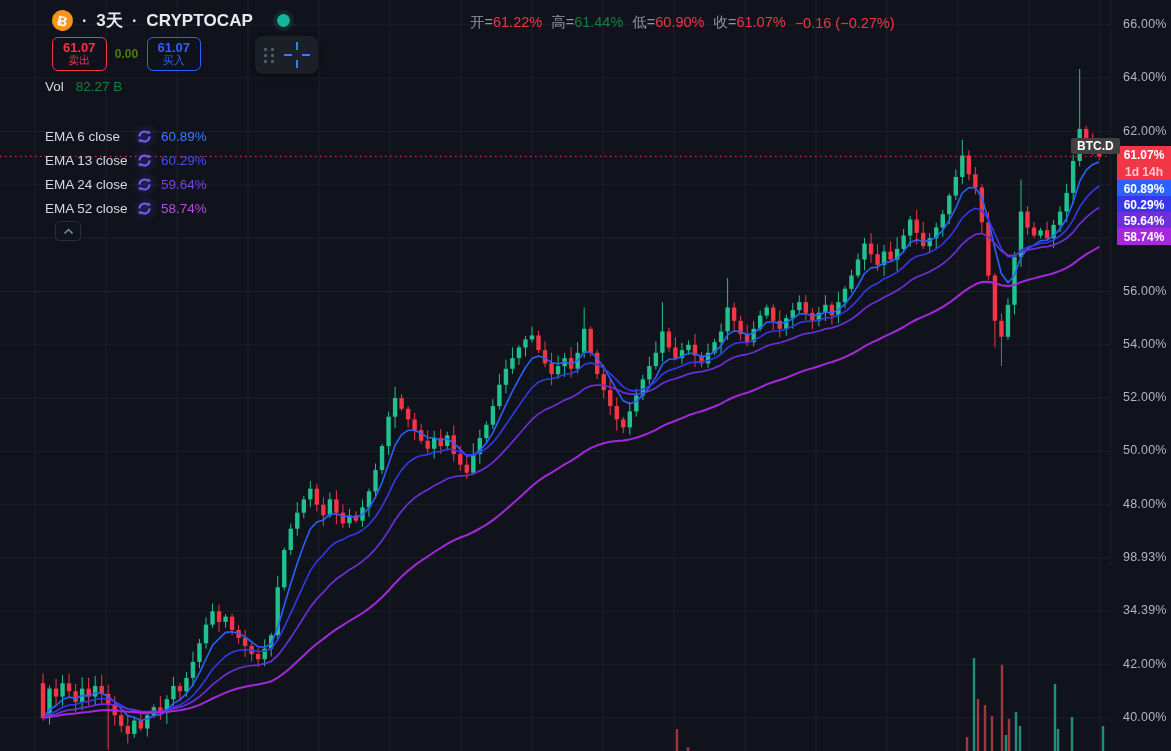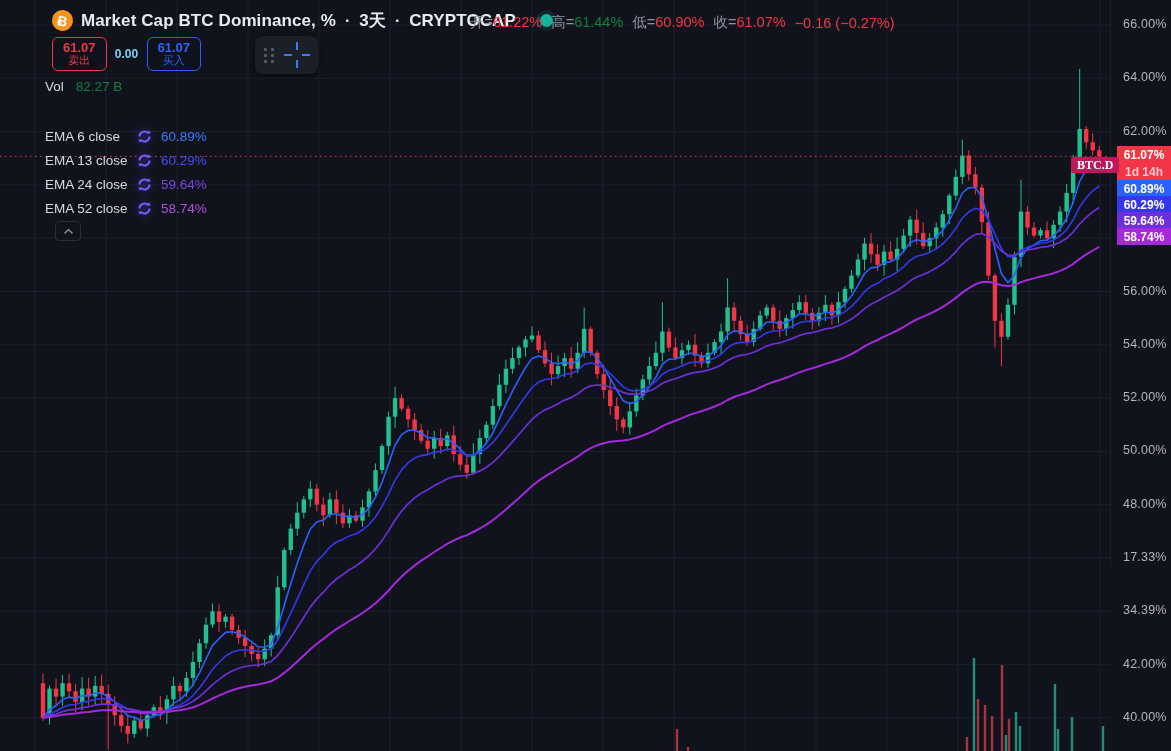--- a/index.html
+++ b/index.html
@@ -23,21 +23,21 @@
   .title-sep{color:#e8eaf0;font-size:16px;font-weight:700;margin:0 1px;}
   .status-dot{width:13px;height:13px;border-radius:50%;margin-left:16px;box-shadow:0 0 0 4px rgba(20,179,154,.12);}
   .ohlc-row{position:absolute;left:470px;top:13px;display:flex;align-items:center;gap:9px;font-size:14.5px;}
   .ohlc-label{color:#9194a1;}
   .ohlc-item b{font-weight:400;}
   .trade-row{position:absolute;left:52px;top:37px;display:flex;align-items:center;}
   .trade-btn{height:34px;border-radius:6px;background:rgba(16,19,27,.55);display:flex;flex-direction:column;
              align-items:center;justify-content:center;padding:0 10px;line-height:1.05;cursor:pointer;}
   .trade-btn .p{font-size:13px;font-weight:bold;}
   .trade-btn .l{font-size:11px;}
-  .spread{width:40px;text-align:center;font-size:12px;font-weight:bold;color:#7dd3fc;}
+  .spread{width:40px;text-align:center;font-size:12px;font-weight:bold;color:#4d7c0f;}
   .float-toolbar{position:absolute;left:255px;top:36px;width:63px;height:38px;background:#1b1f28;border-radius:8px;
                  box-shadow:0 2px 6px rgba(0,0,0,.45);display:flex;align-items:center;}
   .drag-dots{display:grid;grid-template-columns:4px 4px;grid-gap:3px;margin-left:9px;}
   .drag-dots span{width:3px;height:3px;background:#565b66;border-radius:1px;}
   .vol-row{position:absolute;left:45px;top:79px;font-size:13.5px;color:#d6d9e0;display:flex;gap:12px;}
   .macd-row{position:absolute;left:45px;top:102px;font-size:13.5px;color:#4f535e;display:flex;align-items:center;gap:10px;}
   .ema-row{position:absolute;left:45px;height:20px;display:flex;align-items:center;font-size:13.5px;color:#d6d9e0;}
   .ema-row .lbl{width:91px;}
   .ema-row .val{margin-left:8px;}
   .spin-icon{filter:drop-shadow(0 0 4px rgba(110,70,255,.8));}
@@ -431,31 +431,30 @@
 
   <div id="price-scale">
       <div class="tick" style="top: 17px;">66.00%</div>
       <div class="tick" style="top: 70.3px;">64.00%</div>
       <div class="tick" style="top: 123.6px;">62.00%</div>
       <div class="tick" style="top: 283.5px;">56.00%</div>
       <div class="tick" style="top: 336.8px;">54.00%</div>
       <div class="tick" style="top: 390.1px;">52.00%</div>
       <div class="tick" style="top: 443.4px;">50.00%</div>
       <div class="tick" style="top: 496.7px;">48.00%</div>
-      <div class="tick" style="top: 550px;">17.33%</div>
+      <div class="tick" style="top: 550px;">98.93%</div>
       <div class="tick" style="top: 603.3px;">34.39%</div>
       <div class="tick" style="top: 656.6px;">42.00%</div>
       <div class="tick" style="top: 709.9px;">40.00%</div>
     </div>
 
   <div id="overlay">
 
     <div class="title-row">
       <span class="coin-icon">Ƀ</span>
-      <span class="title-text">Market Cap BTC Dominance, %</span>
       <span class="title-sep">·</span>
       <span class="title-text">3天</span>
       <span class="title-sep">·</span>
       <span class="title-text">CRYPTOCAP</span>
       <span class="status-dot" id="status-dot" style="background: rgb(20, 179, 154);"></span>
     </div>
 
     <div class="ohlc-row">
       <span class="ohlc-item"><span class="ohlc-label">开=</span><b style="color: rgb(242, 54, 69); text-align: right;">61.22%</b></span>
       <span class="ohlc-item"><span class="ohlc-label">高=</span><b style="color: #15803d;">61.44%</b></span>
@@ -556,14 +555,14 @@
       </svg>
     </div>
 
   </div>
 <div class="badge" style="top: 146px; background: rgb(242, 54, 69); color: rgb(255, 255, 255);">61.07%</div>
     <div class="badge" style="top: 163px; background: rgb(242, 54, 69); color: rgb(255, 201, 206);">1d 14h</div>
     <div class="badge" style="top: 180px; background: rgb(41, 98, 255); color: rgb(255, 255, 255);">60.89%</div>
     <div class="badge" style="top: 196px; background: rgb(53, 56, 234); color: rgb(255, 255, 255);">60.29%</div>
     <div class="badge" style="top: 212px; background: rgb(108, 47, 217); color: rgb(255, 255, 255);">59.64%</div>
     <div class="badge" style="top: 228px; background: rgb(165, 40, 221); color: rgb(255, 255, 255);">58.74%</div>
-    <div class="sym-badge" style="left: 1071px; top: 157px; background: #be185d; font-family: Liberation Serif, serif;">BTC.D</div>
+    <div class="sym-badge" style="left: 1071px; top: 138px; background: #404040;">BTC.D</div>
   </div>
 
 </body></html>

